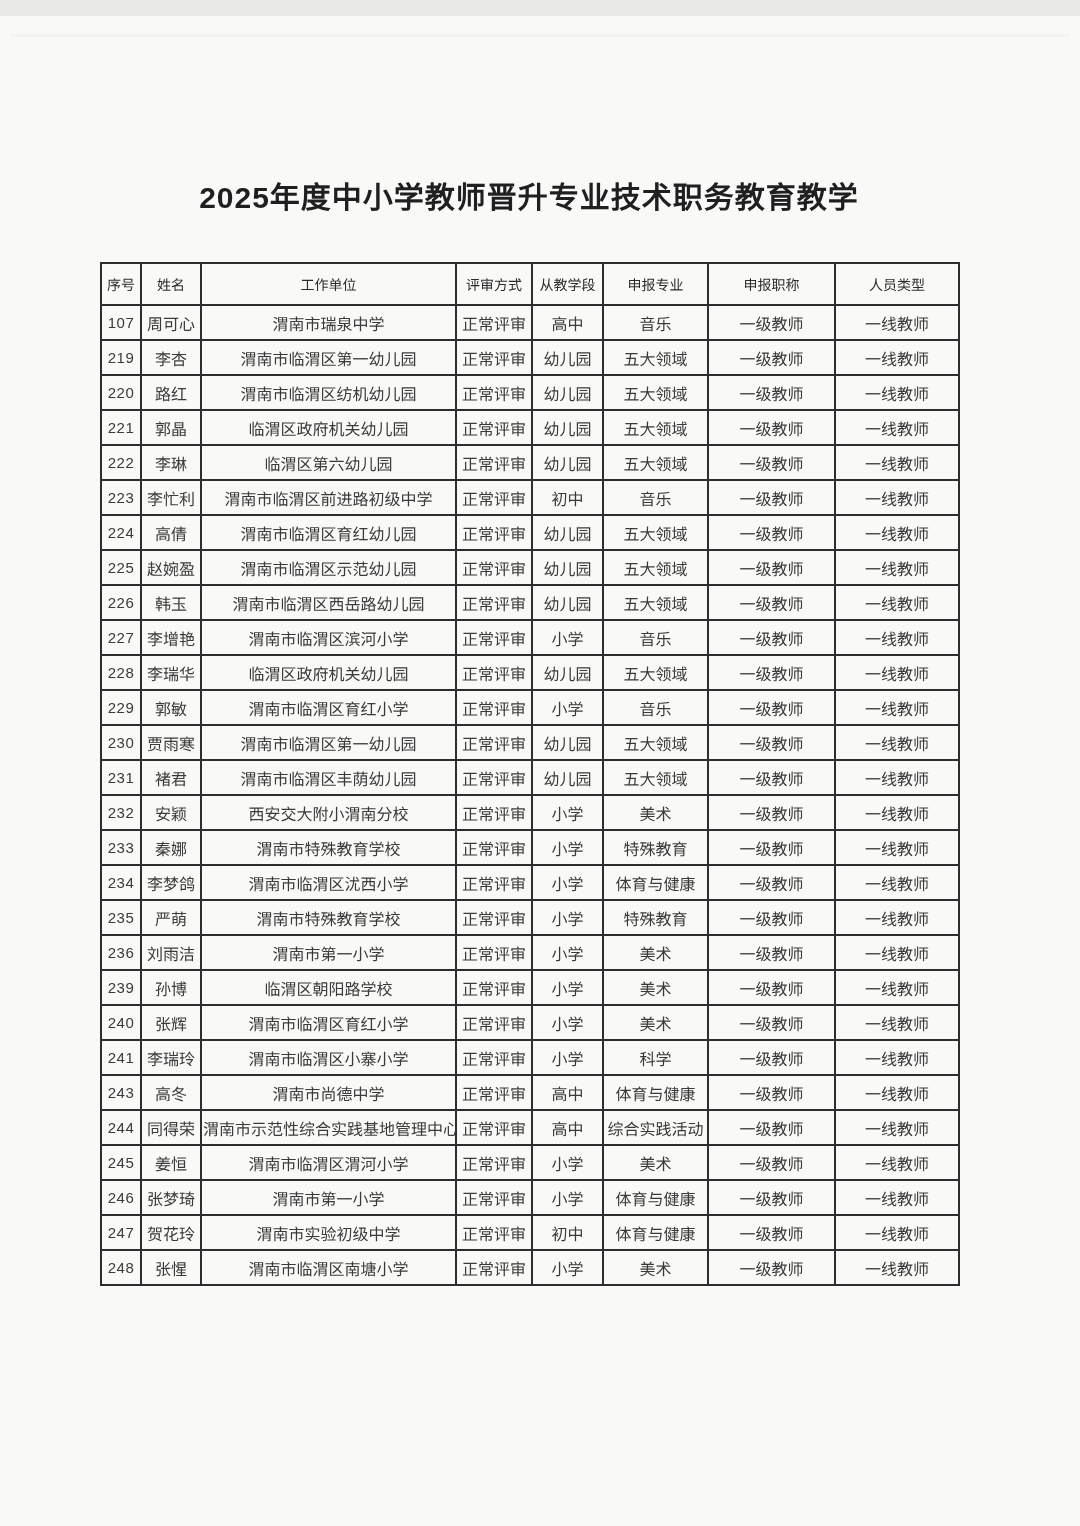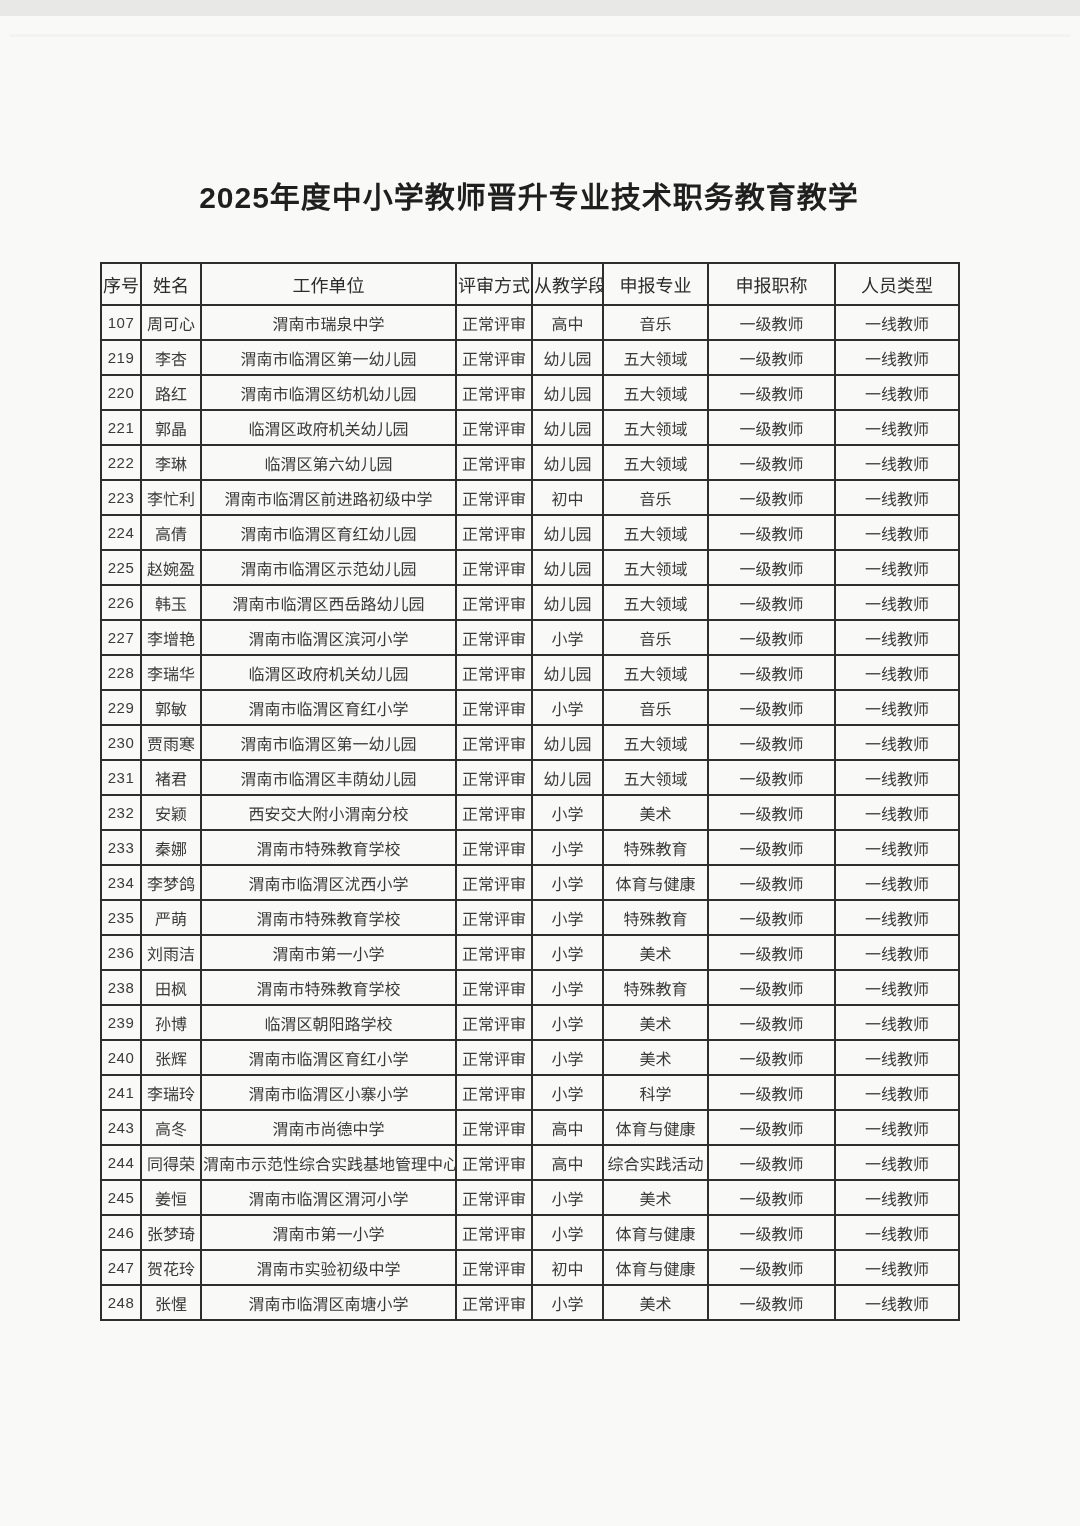--- a/index.html
+++ b/index.html
@@ -56,21 +56,21 @@
   .doc-table th, .doc-table td {
     border: 2px solid #2e2e2e;
     text-align: center;
     vertical-align: middle;
     padding: 0 1px;
     overflow: hidden;
     white-space: nowrap;
   }
   .doc-table th {
     height: 40px;
-    font-size: 18px;
+    font-size: 14px;
     font-weight: 400;
     color: #2c2c2c;
   }
   .doc-table td {
     height: 33px;
     font-size: 16px;
     color: #3a3a3a;
   }
   .doc-table td:first-child {
     font-size: 15px;
@@ -295,30 +295,20 @@
           <td>236</td>
           <td>刘雨洁</td>
           <td>渭南市第一小学</td>
           <td>正常评审</td>
           <td>小学</td>
           <td>美术</td>
           <td>一级教师</td>
           <td>一线教师</td>
         </tr>
         <tr>
-          <td>238</td>
-          <td>田枫</td>
-          <td>渭南市特殊教育学校</td>
-          <td>正常评审</td>
-          <td>小学</td>
-          <td>特殊教育</td>
-          <td>一级教师</td>
-          <td>一线教师</td>
-        </tr>
-        <tr>
           <td>239</td>
           <td>孙博</td>
           <td>临渭区朝阳路学校</td>
           <td>正常评审</td>
           <td>小学</td>
           <td>美术</td>
           <td>一级教师</td>
           <td>一线教师</td>
         </tr>
         <tr>

